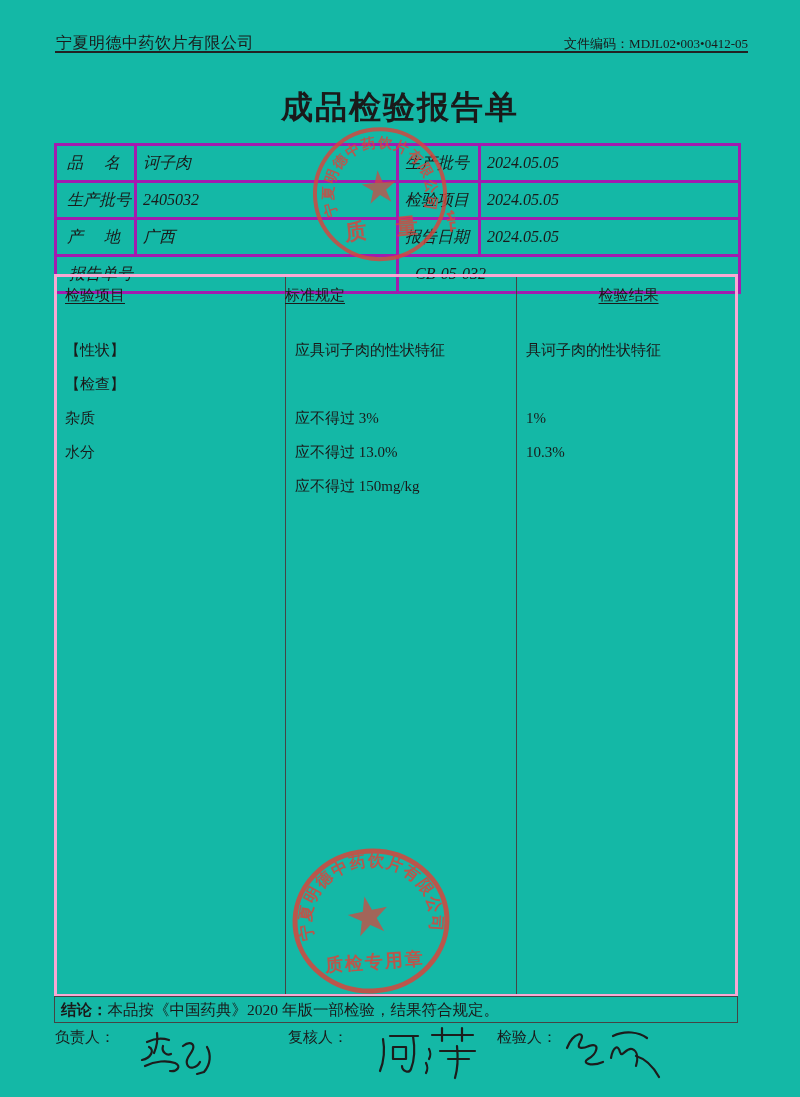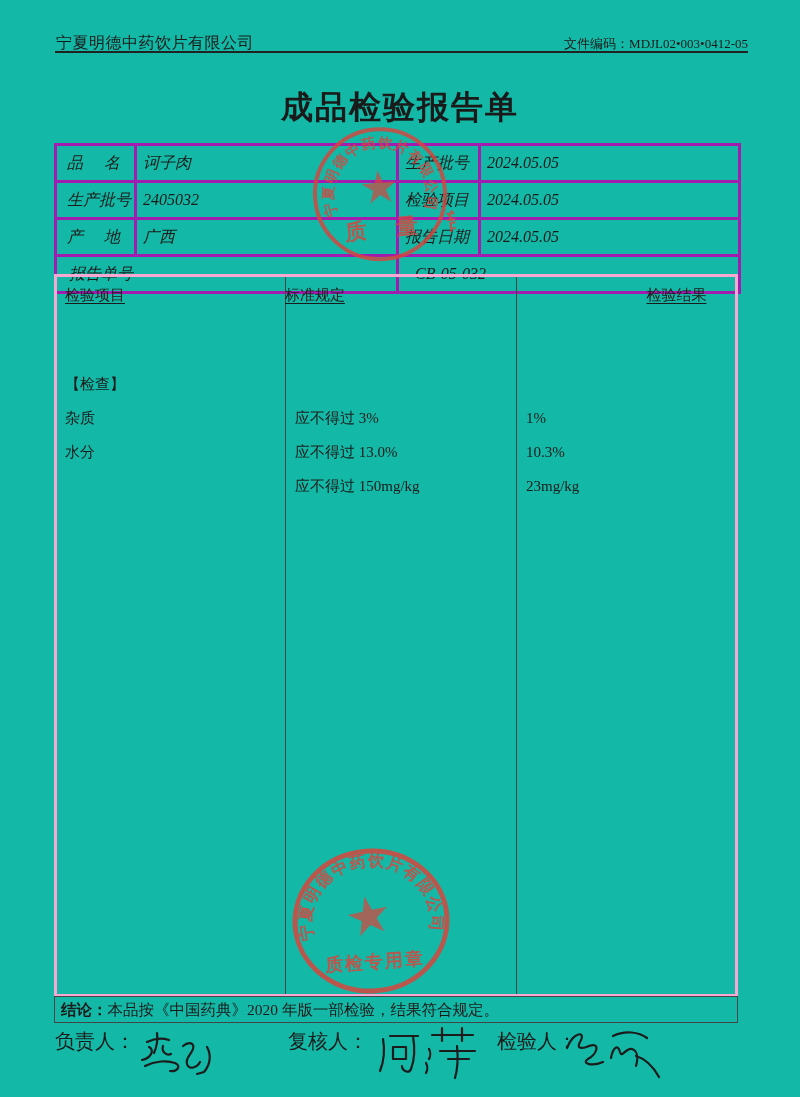--- a/index.html
+++ b/index.html
@@ -28,36 +28,36 @@
   td.mlbl{padding-left:12px;}
   td.mval{padding-left:16px;}
   
   .insp{position:absolute;top:274px;left:54px;width:684px;height:723px;
         border:3px solid #f9a8d4;box-sizing:border-box;font-size:15px;}
   .insp .vline{position:absolute;top:0;bottom:0;width:1px;background:#444;}
   .insp .v1{left:228px;} .insp .v2{left:459px;}
   .ihead{position:absolute;top:9px;text-decoration:underline;
          text-underline-offset:3px;font-size:15px;}
   .ih1{left:8px;} .ih2{left:228px;width:231px;}
-  .ih3{left:459px;width:225px;text-align:center;padding-left:48px;}
+  .ih3{left:459px;width:225px;text-align:center;}
   .irow{position:absolute;left:0;width:100%;height:22px;line-height:22px;}
   .irow .c1{position:absolute;left:8px;width:212px;}
   .irow .c2{position:absolute;left:238px;width:215px;}
   .irow .c3{position:absolute;left:469px;width:208px;}
   
   .stamp{position:absolute;pointer-events:none;}
   .stamp1{left:312px;top:124px;transform:rotate(-6deg);}
   .stamp2{left:288px;top:845px;transform:rotate(-4deg);}
   
   .concl{position:absolute;top:996px;left:54px;width:684px;height:27px;
          border:1px solid #444;box-sizing:border-box;line-height:25px;
          font-size:15.5px;padding-left:6px;white-space:nowrap;}
   .concl b{margin-right:0;}
   
-  .siglbl{position:absolute;font-size:20px;top:1028px;}
+  .siglbl{position:absolute;font-size:15px;top:1028px;}
   .sig{position:absolute;}
   .sig path{fill:none;stroke:#1c1c1c;stroke-width:2.2;
             stroke-linecap:round;stroke-linejoin:round;}
 </style>
 </head>
 <body>
 
 <div class="page">
 
   <div class="hdr">
@@ -101,38 +101,42 @@
   </tbody>
     </table>
 
   <div class="insp">
     <div class="vline v1"></div>
     <div class="vline v2"></div>
     <div class="ihead ih1">检验项目</div>
     <div class="ihead ih2">标准规定</div>
     <div class="ihead ih3">检验结果</div>
 
+    <div class="irow" style="top:62px">
+      <span class="c1">【性状】</span>
+      <span class="c2">应具诃子肉的性状特征</span>
+      <span class="c3">具诃子肉的性状特征</span>
+    </div>
     <div class="irow" style="top:96px">
       <span class="c1">【检查】</span>
       <span class="c2"></span>
       <span class="c3"></span>
     </div>
     <div class="irow" style="top:130px">
       <span class="c1">杂质</span>
       <span class="c2">应不得过 3%</span>
       <span class="c3">1%</span>
     </div>
     <div class="irow" style="top:164px">
       <span class="c1">水分</span>
       <span class="c2">应不得过 13.0%</span>
       <span class="c3">10.3%</span>
     </div>
     <div class="irow" style="top:198px">
       <span class="c2">应不得过 150mg/kg</span>
-      <span class="c3">23mg/kg</span>
     </div>
   </div>
 
   <svg class="stamp stamp1" width="140" height="140" viewBox="0 0 140 140" opacity="0.82">
     <defs>
       <path id="arcTop" d="M 23.8 86.1 A 47 47 0 1 1 112.2 86.1"></path>
     </defs>
     <circle cx="68" cy="70" r="65" fill="none" stroke="#d8453c" stroke-width="4"></circle>
     <text font-size="14" fill="#d8453c" letter-spacing="1.4" font-family="Liberation Serif, DejaVu Serif, serif" font-weight="bold">
       <textPath href="#arcTop">宁夏明德中药饮片有限公司</textPath>

